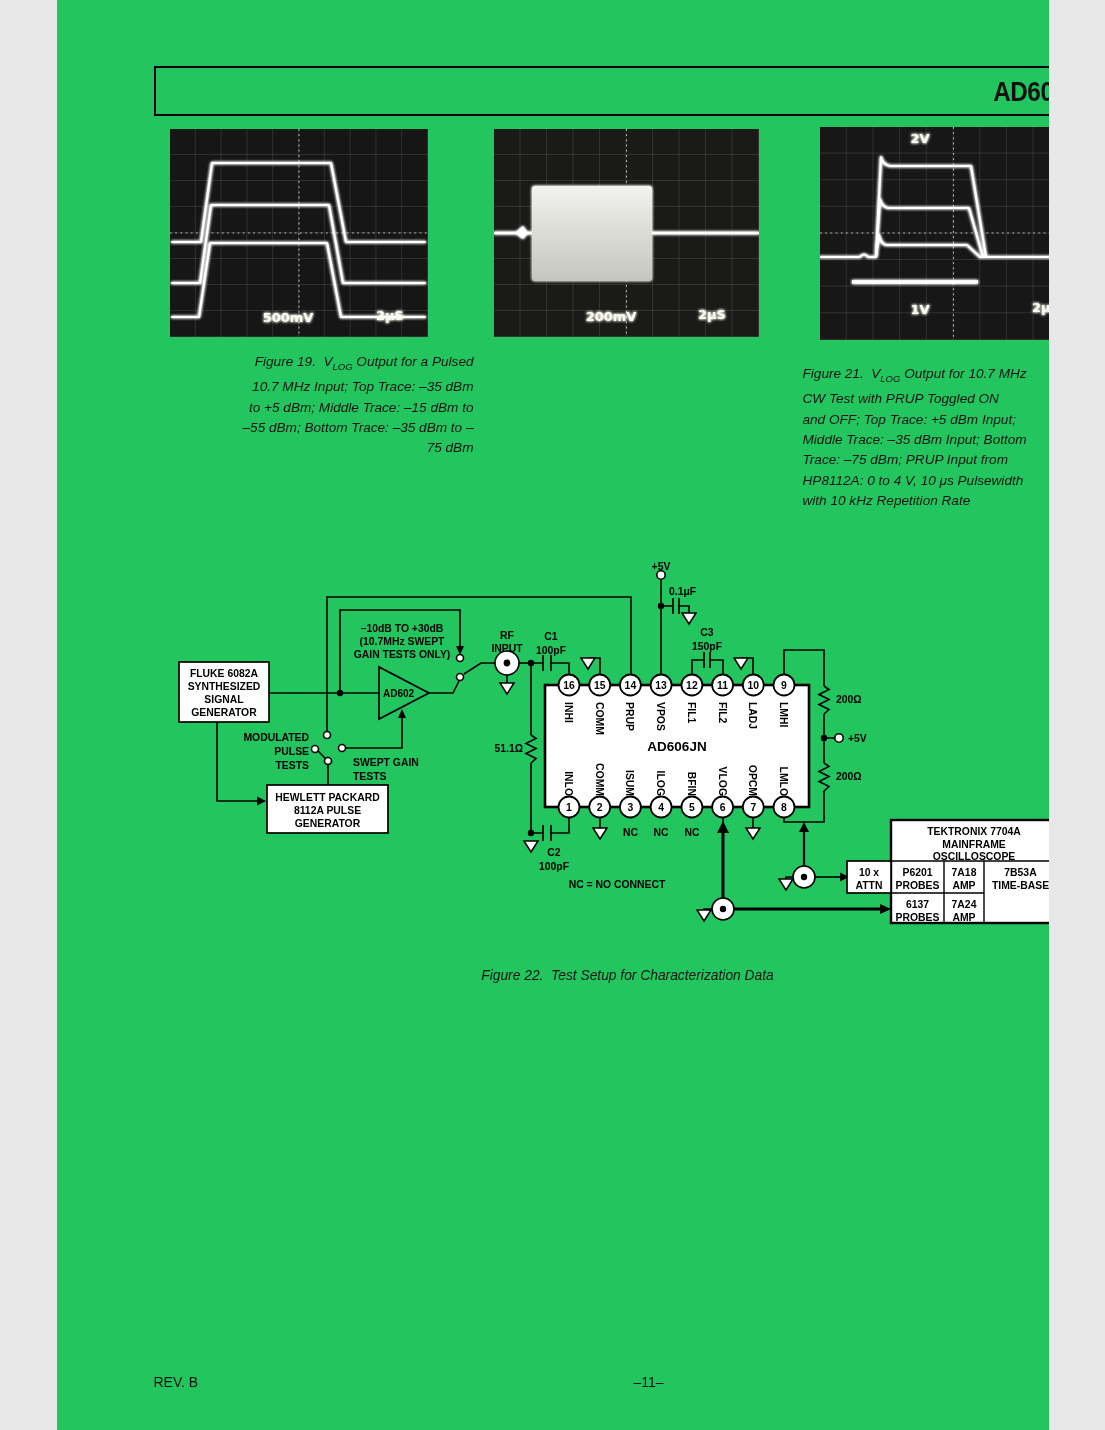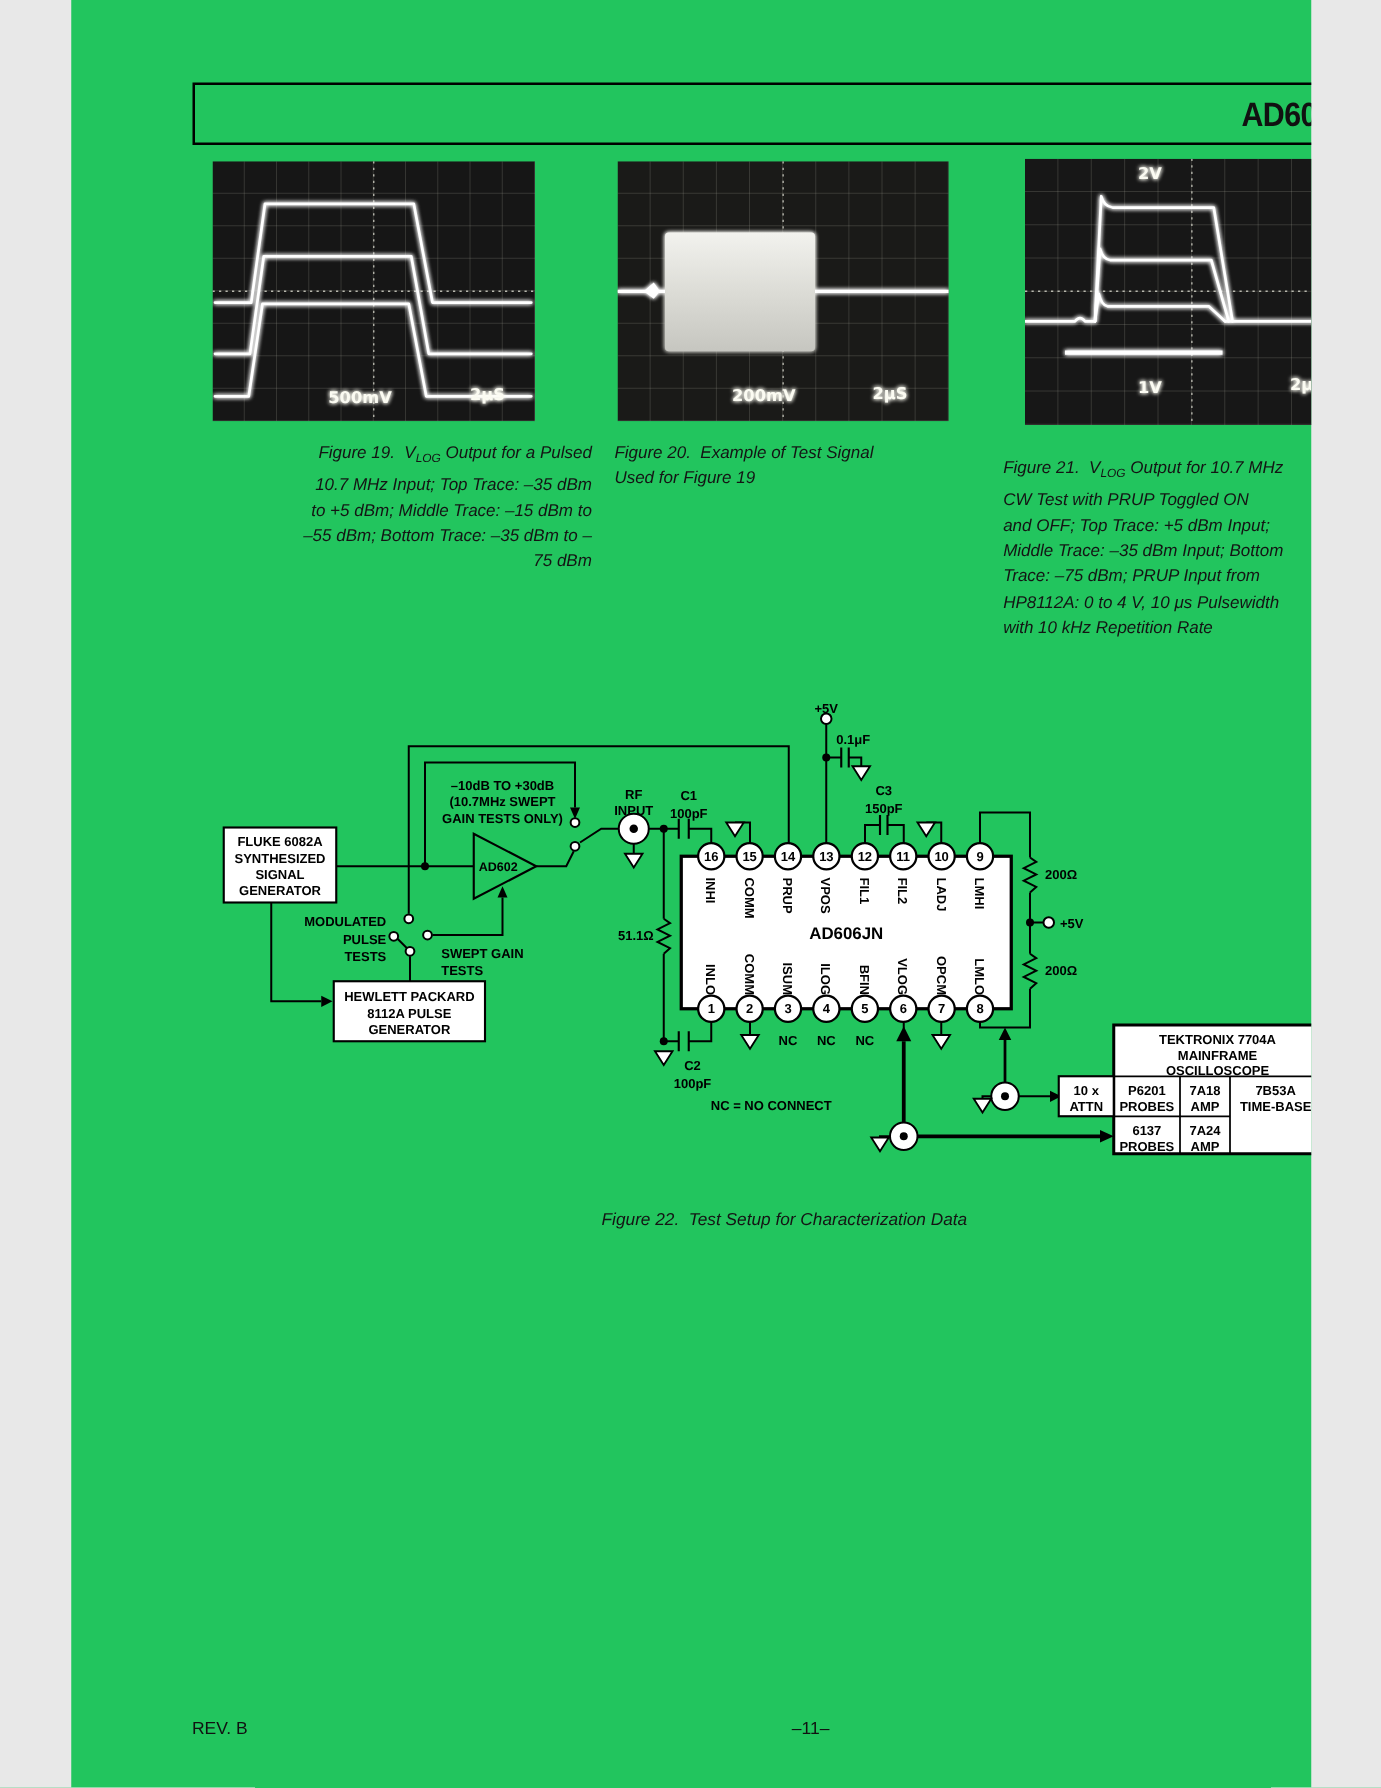--- a/index.html
+++ b/index.html
@@ -148,24 +148,20 @@
   </svg>
 
   <div class="cap" style="left:97px;top:352px;width:320px;text-align:right;">
     <span>Figure 19.&nbsp; V</span><sub>LOG</sub><span> Output for a Pulsed</span><br>
     <span>10.7 MHz Input; Top Trace: –35 dBm</span><br>
     <span>to +5 dBm; Middle Trace: –15 dBm to</span><br>
     <span>–55 dBm; Bottom Trace: –35 dBm to –</span><br>
     <span>75 dBm</span>
   </div>
 
-  <div class="cap" style="left:435px;top:352px;width:290px;">
-    <span>Figure 20.&nbsp; Example of Test Signal</span><br>
-    <span>Used for Figure 19</span>
-  </div>
 
   <div class="cap" style="left:746px;top:364px;width:300px;">
     <span>Figure 21.&nbsp; V</span><sub>LOG</sub><span> Output for 10.7 MHz</span><br>
     <span>CW Test with PRUP Toggled ON</span><br>
     <span>and OFF; Top Trace: +5 dBm Input;</span><br>
     <span>Middle Trace: –35 dBm Input; Bottom</span><br>
     <span>Trace: –75 dBm; PRUP Input from</span><br>
     <span>HP8112A: 0 to 4 V, 10 μs Pulsewidth</span><br>
     <span>with 10 kHz Repetition Rate</span>
   </div>

